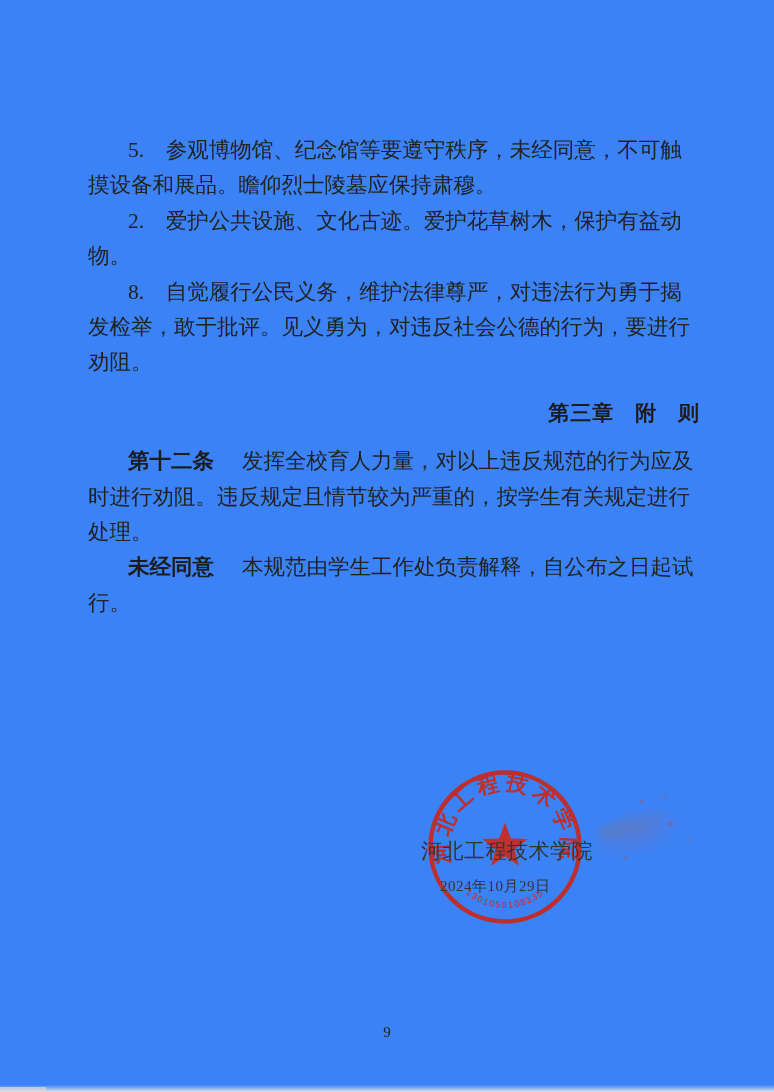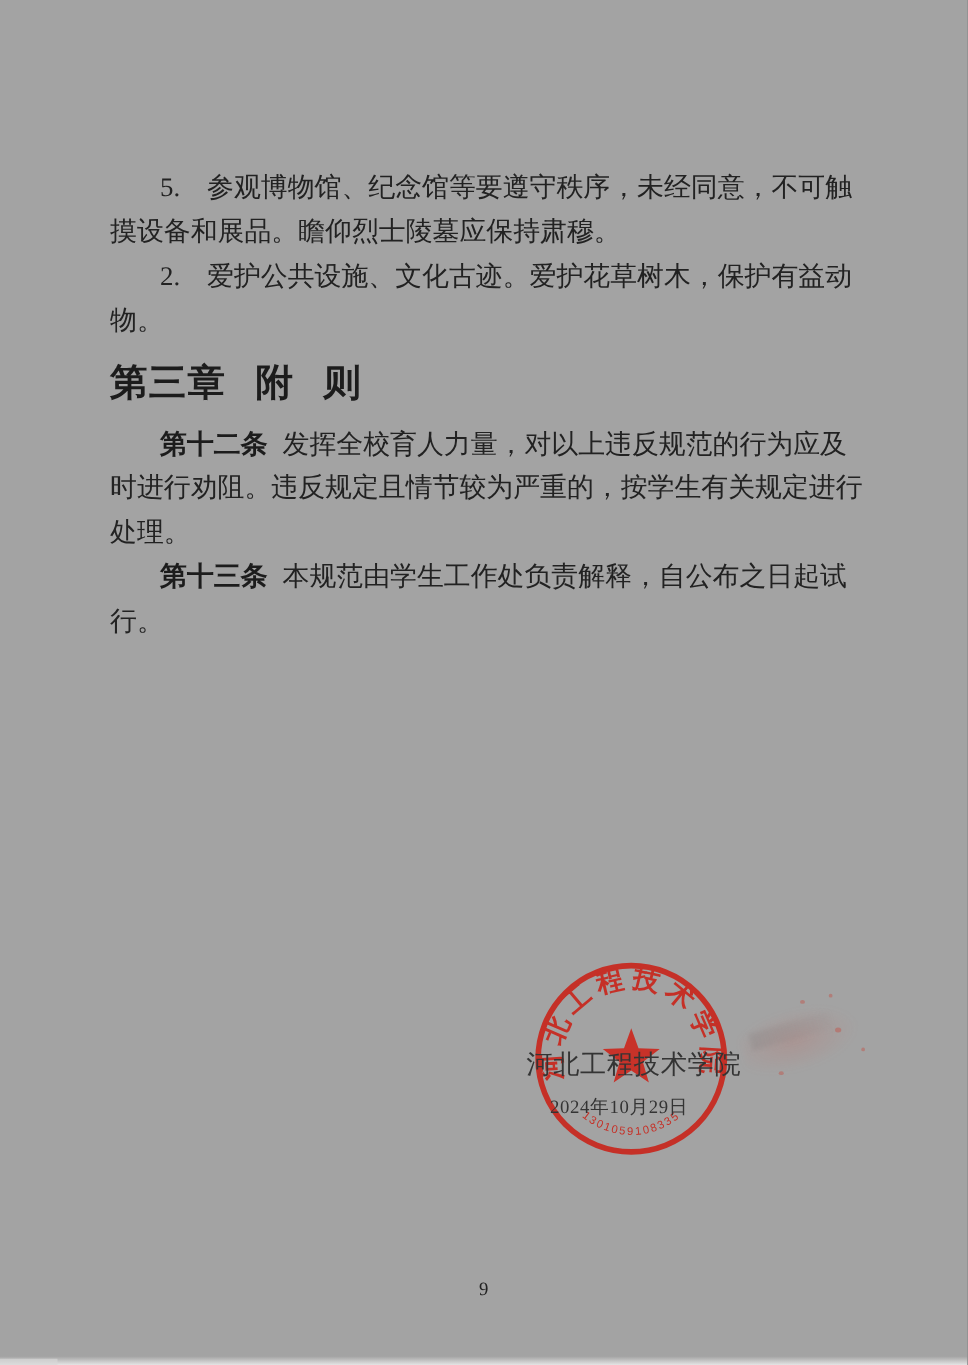--- a/index.html
+++ b/index.html
@@ -1,53 +1,53 @@
 <!DOCTYPE html>
 <html><head>
 <meta charset="utf-8">
 <style>
   html,body{margin:0;padding:0;background:#888;}
   .page{
     position:relative;
     width:774px;height:1092px;
-    background:#a3a3a3;
+    background:#3b82f6;
     margin:0 auto;
     overflow:hidden;
     font-family:"Liberation Serif","DejaVu Serif",serif;
   }
   
   .content{
     position:absolute;
     left:88px;top:133px;width:612px;
     font-size:21.5px;
     line-height:35.4px;
     color:#222222;
     text-align:justify;
   }
   p.rule,p.article{
     margin:0;
     text-indent:40px;
     white-space:pre-line;
   }
   h2.chapter{
     margin:14px 0 14px 0;
-    text-align:left;
+    text-align:right;
     font-family:"Liberation Sans","DejaVu Sans",sans-serif;
     font-weight:bold;
-    font-size:30px;
+    font-size:21px;
     line-height:35.4px;
     color:#1c1c1c;
     word-spacing:14px;
     letter-spacing:1px;
   }
   .article .term{
     font-family:"Liberation Sans","DejaVu Sans",sans-serif;
     font-weight:bold;
     color:#1c1c1c;
-    margin-right:12px;
+    margin-right:28px;
   }
   
   .seal-svg{
     position:absolute;
     left:420px;top:762px;
     width:170px;height:170px;
     z-index:1;
     opacity:0.93;
   }
   .sig-org{
@@ -108,27 +108,30 @@
 </head>
 <body>
 
 <div class="page">
 
   <div class="content">
     <p class="rule">5.　参观博物馆、纪念馆等要遵守秩序，未经同意，不可触
 摸设备和展品。瞻仰烈士陵墓应保持肃穆。</p>
     <p class="rule">2.　爱护公共设施、文化古迹。爱护花草树木，保护有益动
 物。</p>
+    <p class="rule">8.　自觉履行公民义务，维护法律尊严，对违法行为勇于揭
+发检举，敢于批评。见义勇为，对违反社会公德的行为，要进行
+劝阻。</p>
 
     <h2 class="chapter">第三章 附 则</h2>
 
     <p class="article"><span class="term">第十二条</span><span>发挥全校育人力量，对以上违反规范的行为应及
 时进行劝阻。违反规定且情节较为严重的，按学生有关规定进行
 处理。</span></p>
-    <p class="article"><span class="term">第十三条</span><span>本规范由学生工作处负责解释，自公布之日起试
+    <p class="article"><span class="term">未经同意</span><span>本规范由学生工作处负责解释，自公布之日起试
 行。</span></p>
   </div>
 
   <svg class="seal-svg" viewBox="0 0 170 170" aria-hidden="true">
     <defs>
       <path id="arcTop" d="M 30.5,101.7 A 57,57 0 1 1 139.5,101.7" fill="none"></path>
       <path id="arcBottom" d="M 44.2,130.3 A 61,61 0 0 0 125.8,130.3" fill="none"></path>
     </defs>
     <circle cx="85" cy="85" r="74.5" fill="none" stroke="#c8281e" stroke-width="4.5"></circle>
     <polygon points="85,60.5 90.8,76.6 107.8,77.1 94.3,87.5 99.1,103.9 85,94.3 70.9,103.9 75.7,87.5 62.2,77.1 79.2,76.6" fill="#cb2a20"></polygon>

